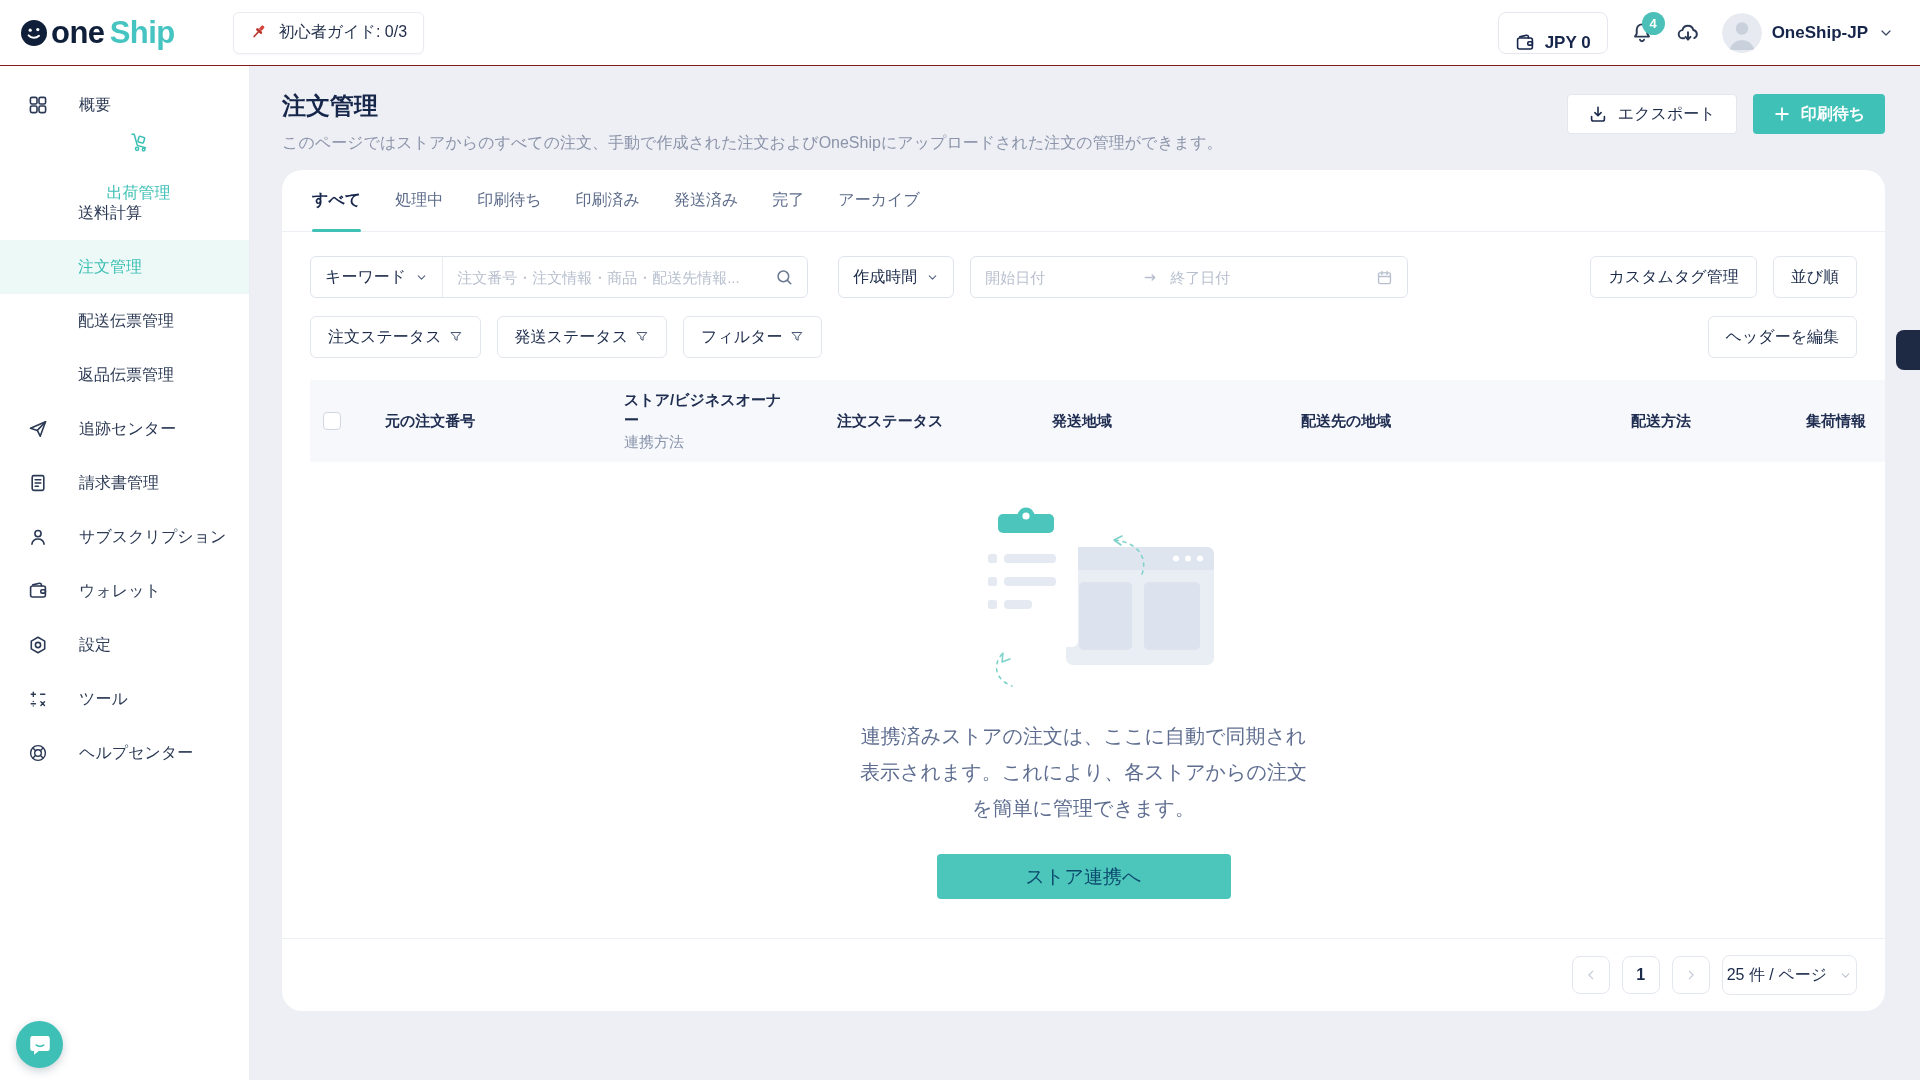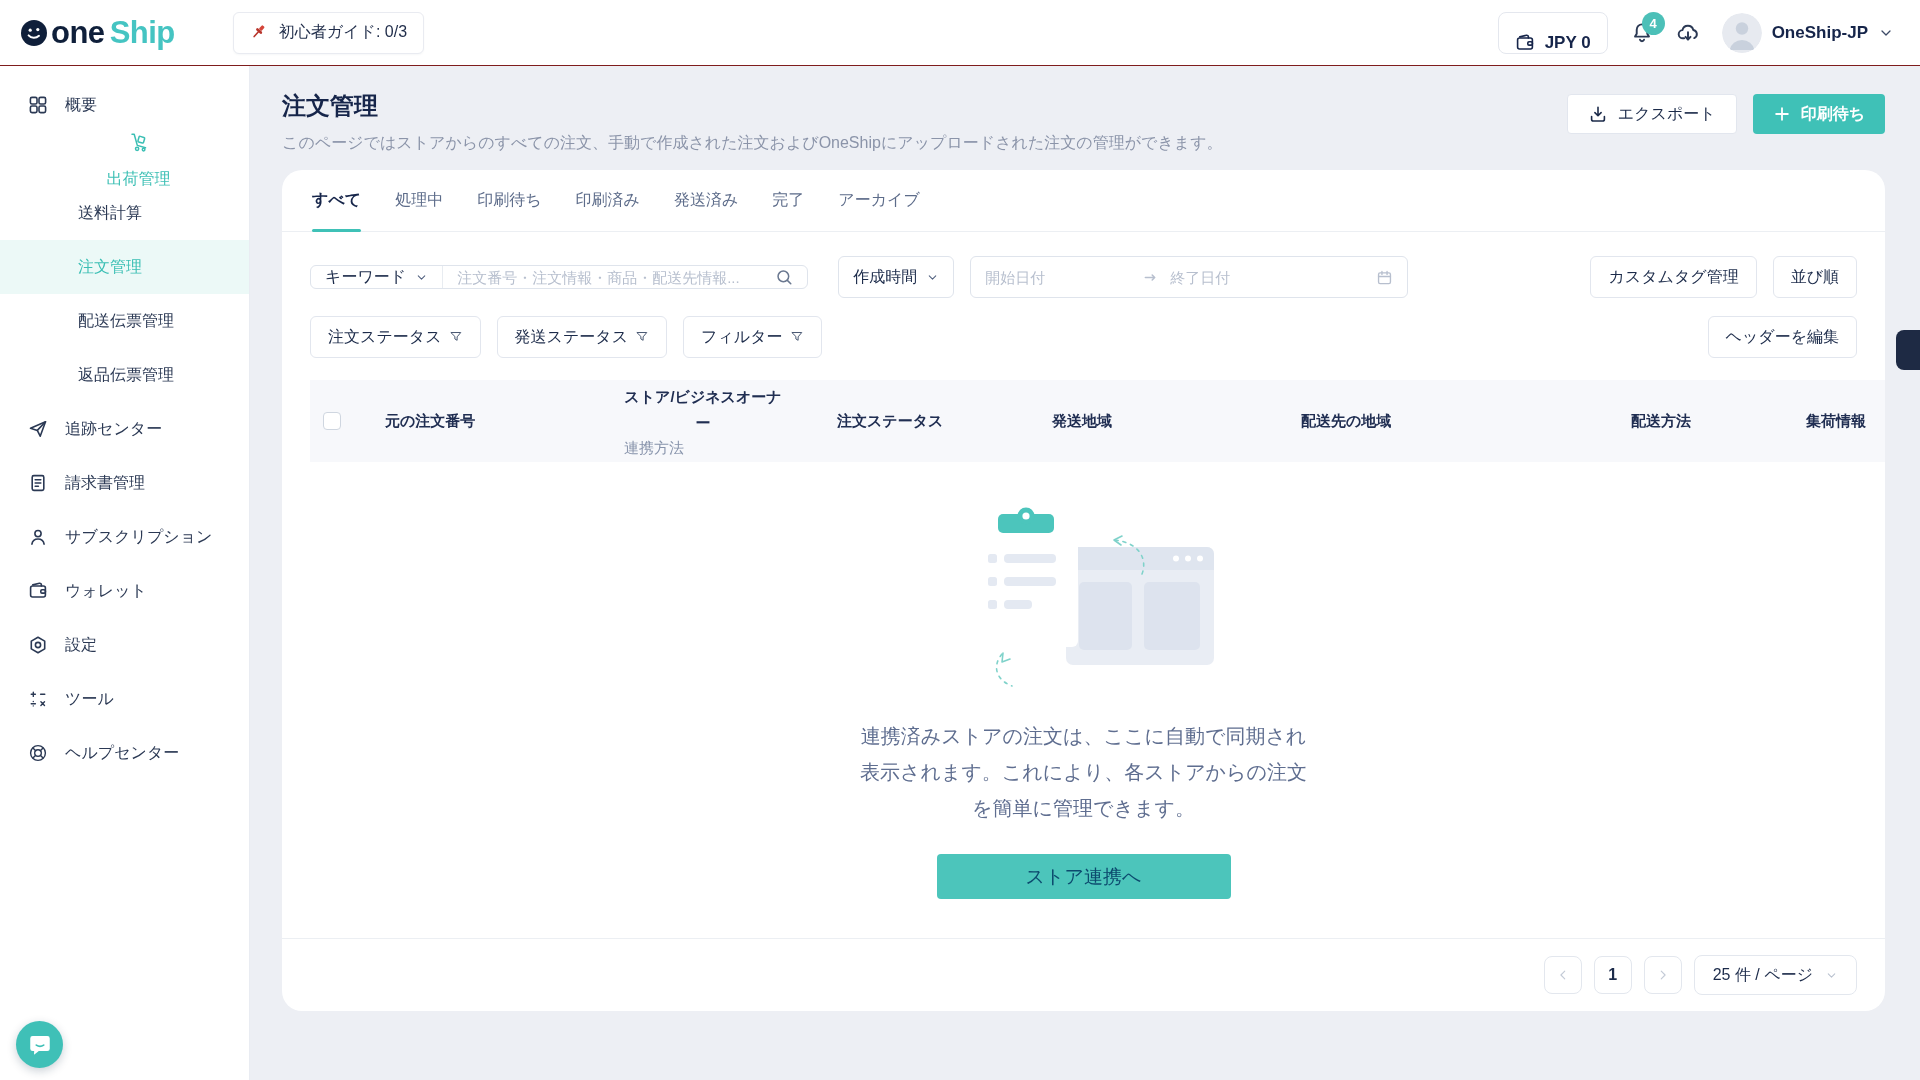--- a/index.html
+++ b/index.html
@@ -43,21 +43,21 @@
   .account { display:flex; align-items:center; gap:10px; cursor:pointer; }
   .account-name { font-size:17px; font-weight:600; color:#16254a; }
   .account-chevron { color:#3c4a66; }
 
   
   .sidebar {
     position:absolute; top:66px; left:0; bottom:0; width:250px; background:#fff;
     border-right:1px solid #e9ecf2; padding-top:12px;
   }
   .side-item {
-    height:54px; display:flex; align-items:center; gap:17px; padding-left:28px;
+    height:54px; display:flex; align-items:center; gap:31px; padding-left:28px;
     font-size:16px; color:#2b3954; cursor:pointer;
   }
   .side-item .sicon { width:20px; height:20px; flex:0 0 20px; }
   .side-item.parent-active { color:#3bbfb4;flex-direction:column; }
   .side-sub { padding-left:78px; }
   .side-sub.selected { background:#ecf9f7; color:#3bbfb4; }
 
   
   .main { position:absolute; left:250px; top:66px; right:0; bottom:0; padding:24px 35px 0 32px; }
   .page-head { display:flex; justify-content:space-between; margin-bottom:16px; }
@@ -74,21 +74,21 @@
 
   .tabs { height:62px; display:flex; align-items:center; gap:34px; padding:0 30px; border-bottom:1px solid #eceff3; }
   .tab { font-size:16px; color:#5d6c8a; height:100%; display:flex; align-items:center; position:relative; cursor:pointer; }
   .tab.active { color:#16254a; font-weight:700; }
   .tab.active::after { content:""; position:absolute; left:0; right:0; bottom:-1px; height:3px; border-radius:2px; background:#3fc1b7; }
 
   .filter-row { display:flex; align-items:center; padding:0 28px; }
   .filter-row.r1 { margin-top:24px; }
   .filter-row.r2 { margin-top:18px; }
 
-  .search-group { display:flex; align-items:center; height:24px; border:1px solid #dfe4ec; border-radius:6px; background:#fff; overflow:hidden; }
+  .search-group { display:flex; align-items:center; height:42px; border:1px solid #dfe4ec; border-radius:6px; background:#fff; overflow:hidden; }
   .kw { display:flex; align-items:center; gap:9px; padding:0 14px; height:100%;
         border-right:1px solid #e8ecf1; font-size:16px; color:#1c2b4a; cursor:pointer; }
   .kw .chev { color:#51607f; }
   .search-input { border:none; outline:none; width:332px; padding:0 6px 0 14px; font-size:15px; color:#4c1d95; font-family:inherit; }
   .search-input::placeholder { color:#b7bfce; }
   .search-icon { color:#6a7890; padding-right:13px; cursor:pointer; }
 
   .select-box { margin-left:30px; height:42px; border:1px solid #dfe4ec; border-radius:6px; background:#fff;
                 display:flex; align-items:center; gap:9px; padding:0 14px; font-size:16px; color:#1c2b4a; cursor:pointer; }
   .select-box .chev { color:#51607f; }
@@ -104,36 +104,36 @@
   .chip { height:42px; background:#fff; border:1px solid #e2e6ee; border-radius:6px;
           display:flex; align-items:center; gap:7px; padding:0 17px; font-size:16px; color:#1c2b4a; cursor:pointer; }
   .chip .funnel { color:#45546f; }
 
   
   .table-head { margin:22px 0 0 28px; height:82px; background:#f7f8fb; display:flex; align-items:center; overflow:hidden; }
   .th { font-size:15px; font-weight:700; color:#202e52; flex:0 0 auto; padding-right:12px; }
   .th-check { flex:0 0 75px; display:flex; justify-content:flex-start; padding-left:13px; }
   .checkbox { width:18px; height:18px; border:1.5px solid #cfd6e0; border-radius:4px; background:#fff; cursor:pointer; }
   .th-store { display:flex; flex-direction:column; justify-content:center; }
-  .th-store .tt { max-width:158px; line-height:26px;text-align:center; }
+  .th-store .tt { max-width:158px; line-height:20px; }
   .th-store .sub { color:#8793ab; font-weight:400; margin-top:3px; cursor:pointer; }
 
   
   .empty { height:477px; display:flex; flex-direction:column; align-items:center; padding-top:30px; border-bottom:1px solid #eceff3; }
   .empty-text { text-align:center; font-size:20px; line-height:36px; color:#5f6e90; margin-top:18px; }
   .cta { margin-top:28px; width:294px; height:45px; background:#4cc5bb; border:none; border-radius:4px;
          color:#0c4a6e; font-size:19px; font-weight:400; display:flex; align-items:center; justify-content:center;
          cursor:pointer; font-family:inherit; }
 
   
   .pagination { height:72px; display:flex; align-items:center; justify-content:flex-end; gap:12px; padding-right:28px; }
   .pg-btn { width:38px; height:38px; border:1px solid #e3e7ee; border-radius:8px; background:#fff;
             display:flex; align-items:center; justify-content:center; color:#c3cad6; cursor:pointer; }
   .pg-btn.current { color:#1c2b4a; font-weight:600; font-size:16px; }
-  .pg-size { height:40px; border:1px solid #e3e7ee; border-radius:8px; background:#fff; padding:0 18px;
+  .pg-size { height:40px; border:1px solid #e3e7ee; border-radius:8px; background:#fff; padding:0 4px;
              display:flex; align-items:center; gap:12px; font-size:16px; color:#1c2b4a; cursor:pointer; }
   .pg-size .chev { color:#b9c1cf; }
 
   
   .edge-handle { position:absolute; right:0; top:330px; width:24px; height:40px; background:#1e2a44;
                  border-radius:8px 0 0 8px; z-index:8; cursor:pointer; }
   .chat-launcher { position:absolute; left:16px; bottom:12px; width:47px; height:47px; border-radius:50%;
                    background:#3fc0b7; display:flex; align-items:center; justify-content:center;
                    box-shadow:0 3px 10px rgba(15,40,70,.22); z-index:8; cursor:pointer; }
 </style>

